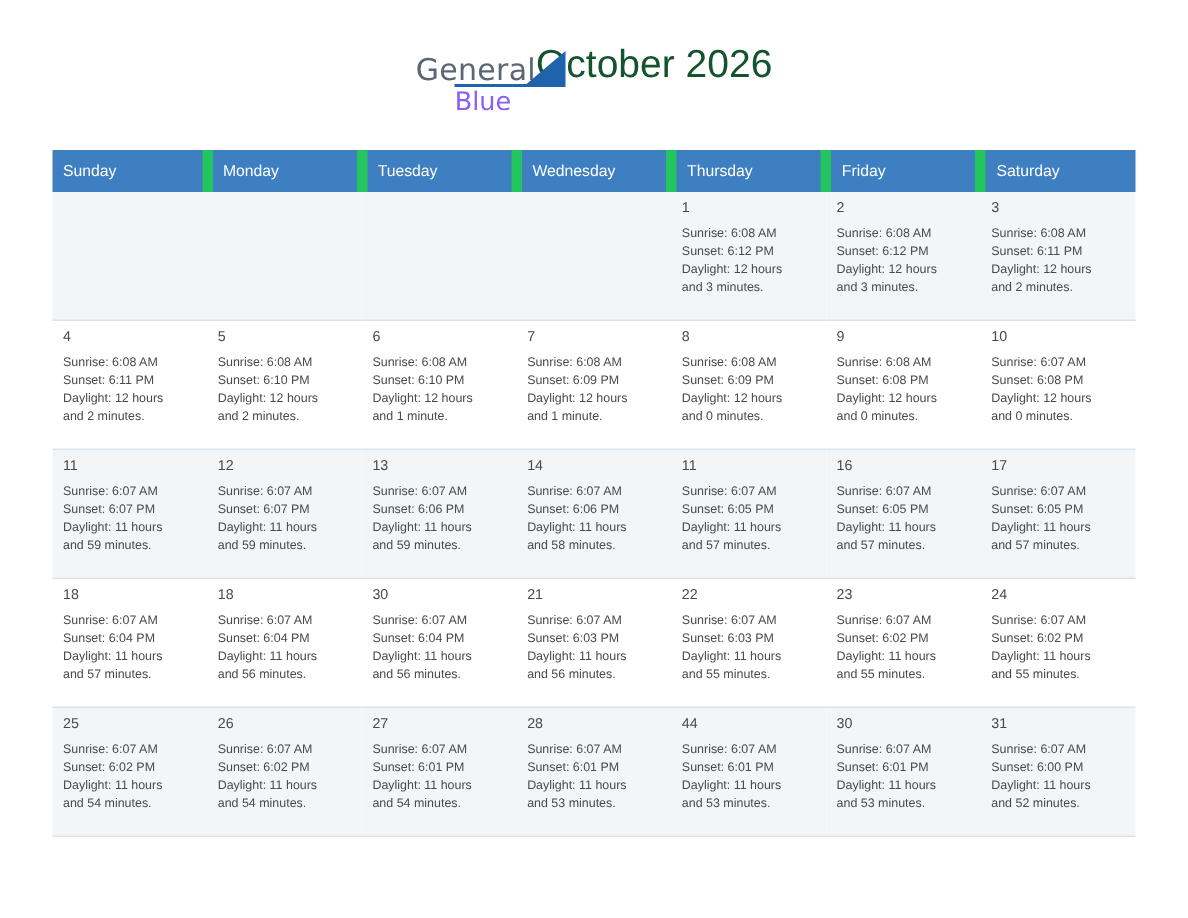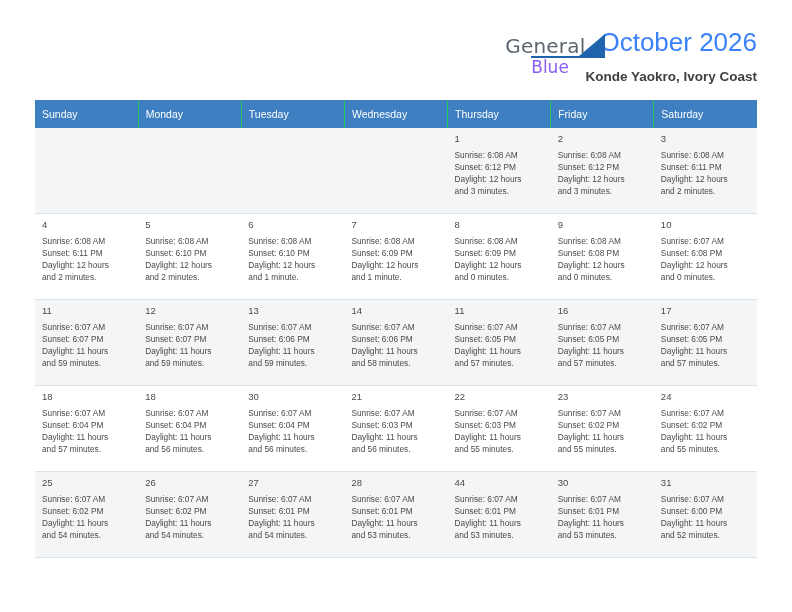--- a/index.html
+++ b/index.html
@@ -18,21 +18,21 @@
   .page {
     position: relative;
     width: 792px;
     height: 612px;
     box-sizing: border-box;
     padding: 28px 35px 0 35px;
   }
   
   .header {
     display: flex;
-    justify-content: flex-end;
+    justify-content: center;
     align-items: flex-start;
     height: 62px;
   }
   .logo {
     position: relative;
     line-height: 1;
     padding-top: 8px;
   }
   .logo-general {
     font-size: 20px;
@@ -63,21 +63,21 @@
     top: 28px;
     width: 74px;
     height: 2px;
     background: #1f63ad;
   }
   .title-wrap {
     text-align: right;
   }
   .month-title {
     font-size: 26px;
-    color: #3b82f6;
+    color: #14532d;
     font-weight: normal;
     font-family: "Liberation Sans", sans-serif;
     line-height: 1.1;
   }
   .location {
     font-size: 13.5px;
     color: #3f3f3f;
     font-weight: bold;
     margin-top: 12px;
   }
@@ -89,21 +89,21 @@
     table-layout: fixed;
   }
   table.cal th {
     background: #3d7fc1;
     color: #ffffff;
     font-size: 10.5px;
     font-weight: normal;
     text-align: left;
     padding: 5px 0 5px 7px;
     height: 18px;
-    border-right: 1px solid #22c55e;
+    border-right: 7px solid #22c55e;
   }
   table.cal th:last-child { border-right: none; }
   table.cal td {
     vertical-align: top;
     height: 78px;
     padding: 4px 6px 3px 7px;
     border-bottom: 1px solid #d9e3ec;
     font-size: 8.3px;
     line-height: 1.45;
     color: #4a4a4a;
@@ -126,21 +126,20 @@
 
   <div class="header">
     <div class="logo">
       <span class="logo-general">General</span>
       <span class="logo-flag"></span>
       <span class="logo-underline"></span>
       <span class="logo-blue">Blue</span>
     </div>
     <div class="title-wrap">
       <div class="month-title">October 2026</div>
-      <div class="location">Konde Yaokro, Ivory Coast</div>
     </div>
   </div>
 
   <table class="cal">
     <thead>
       <tr>
         <th>Sunday</th>
         <th>Monday</th>
         <th>Tuesday</th>
         <th>Wednesday</th>

